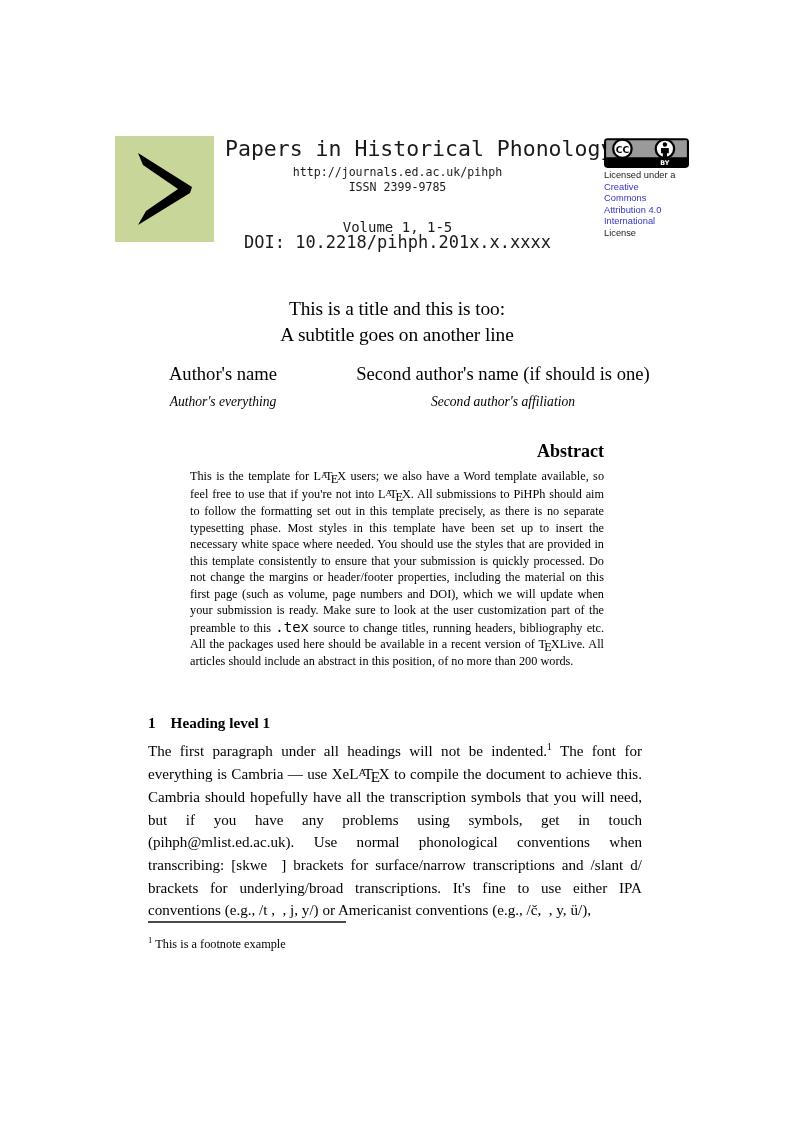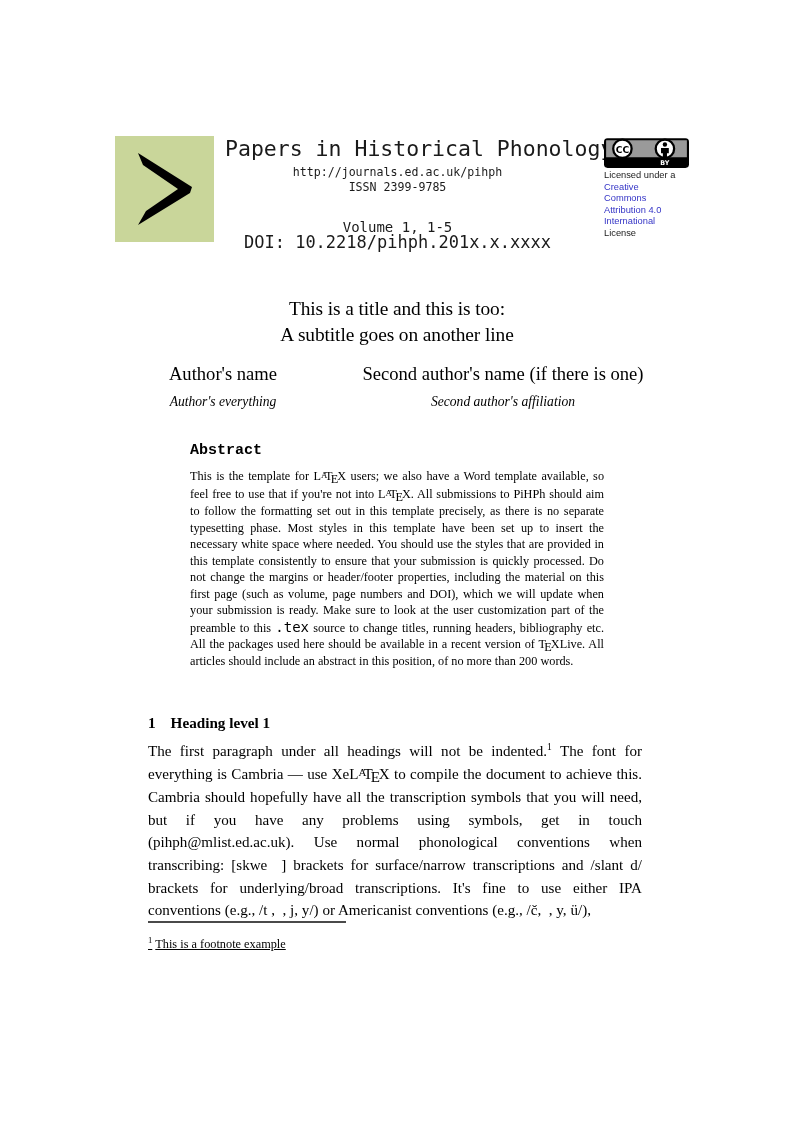--- a/index.html
+++ b/index.html
@@ -140,26 +140,25 @@
   }
 
   
   .abstract-wrap {
     position: absolute;
     left: 190px;
     top: 443px;
     width: 414px;
   }
   .abstract-heading {
-    text-align: left;
-    font-size: 15px;
+    text-align: right;
+    font-size: 18px;
     font-weight: bold;
     line-height: 16px;
     margin-bottom: 9px;
-    font-family: Liberation Mono, monospace;
   }
   .abstract-body {
     font-size: 12.25px;
     line-height: 16.55px;
     text-align: justify;
     text-justify: inter-word;
     hyphens: manual;
   }
   .abstract-body .tt {
     font-family: "DejaVu Sans Mono", "Liberation Mono", monospace;
@@ -204,21 +203,20 @@
     height: 1.6px;
     background: #4a4a4a;
   }
   .footnote-text {
     position: absolute;
     left: 148px;
     top: 936px;
     width: 450px;
     font-size: 12.3px;
     line-height: 17px;
-    text-decoration: underline;
   }
   .footnote-text sup {
     font-size: 8.6px;
     vertical-align: super;
     line-height: 0;
     margin-right: 3px;
   }
 
   
   .tex-logo { white-space: nowrap; }
@@ -282,21 +280,21 @@
   <div class="doc-title-line">This is a title and this is too:</div>
   <div class="doc-title-line">A subtitle goes on another line</div>
 </div>
 
 <div class="authors-row">
   <div class="author-col first">
     <div class="author-name">Author's name</div>
     <div class="author-affil">Author's everything</div>
   </div>
   <div class="author-col second">
-    <div class="author-name">Second author's name (if there is one)</div>
+    <div class="author-name">Second author's name (if should is one)</div>
     <div class="author-affil">Second author's affiliation</div>
   </div>
 </div>
 
 <div class="abstract-wrap">
   <div class="abstract-heading">Abstract</div>
   <div class="abstract-body"><span>This is the template for </span><span class="tex-logo">L<span class="raiseA">A</span>T<span class="lower">E</span>X</span><span> users; we also have a Word template available, so feel free to use that if you're not into </span><span class="tex-logo">L<span class="raiseA">A</span>T<span class="lower">E</span>X</span><span>. All submissions to PiHPh should aim to follow the formatting set out in this template precisely, as there is no separate typesetting phase. Most styles in this template have been set up to insert the necessary white space where needed. You should use the styles that are provided in this template consistently to ensure that your submission is quickly processed. Do not change the margins or header/footer properties, including the material on this first page (such as volume, page numbers and DOI), which we will update when your submission is ready. Make sure to look at the user customization part of the preamble to this </span><span class="tt">.tex</span><span> source to change titles, running headers, bibliography etc. All the packages used here should be available in a recent version of </span><span class="tex-logo">T<span class="lower">E</span>XLive</span><span>. All articles should include an abstract in this position, of no more than 200 words.</span></div>
 </div>
 
 <div class="section-heading">

